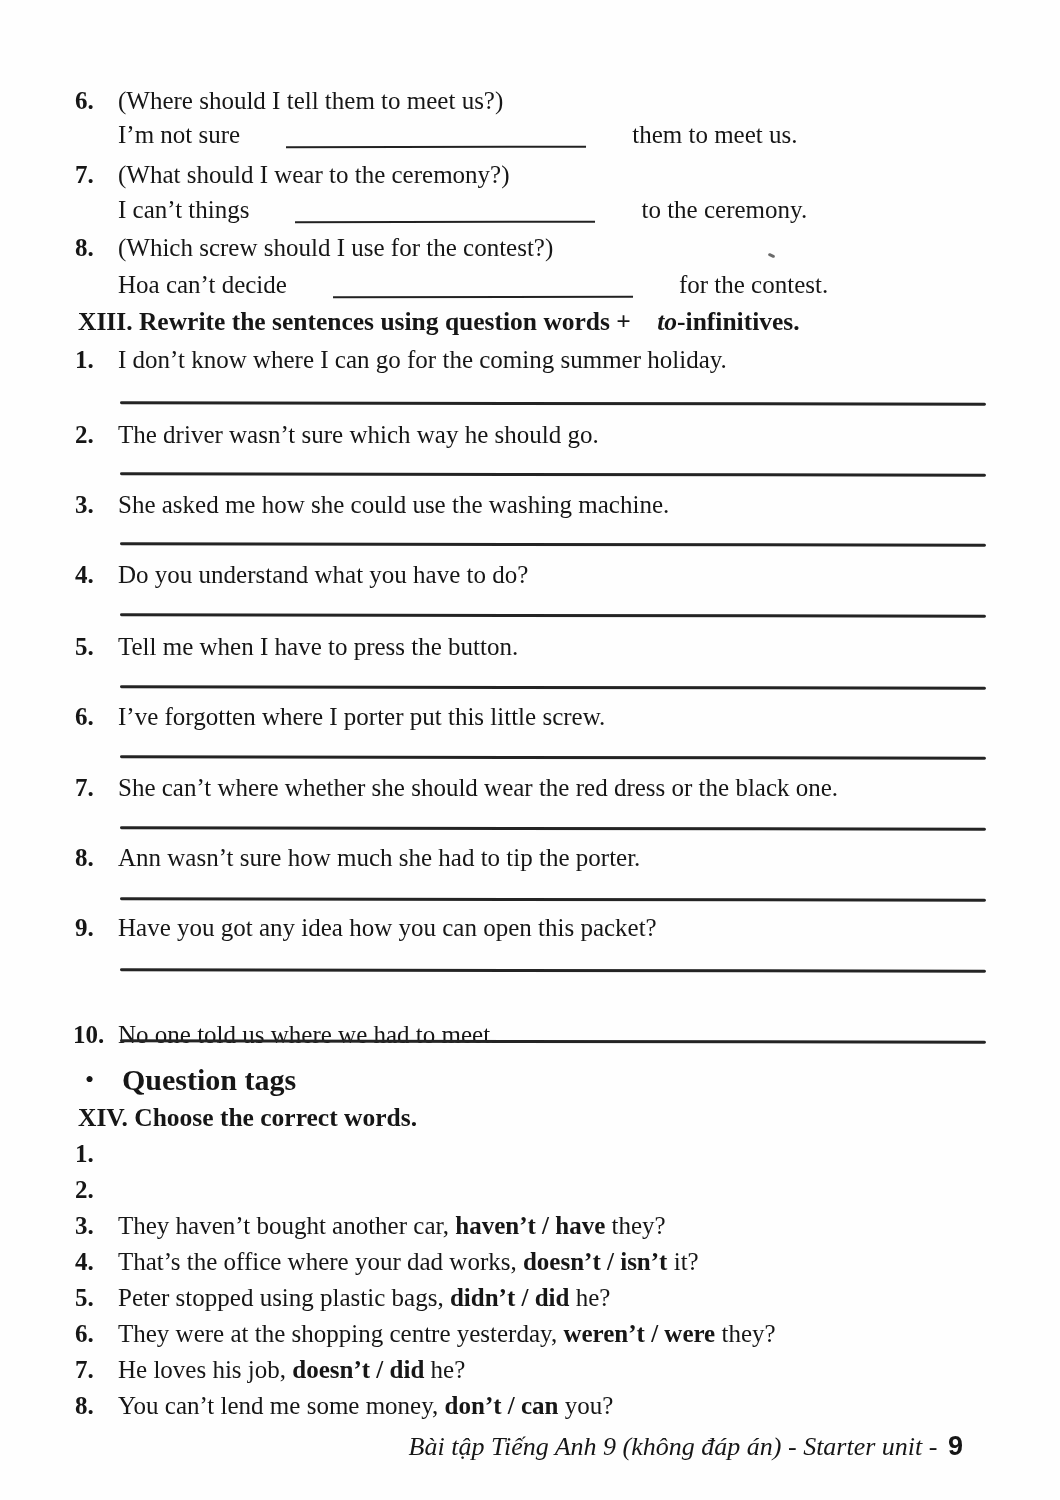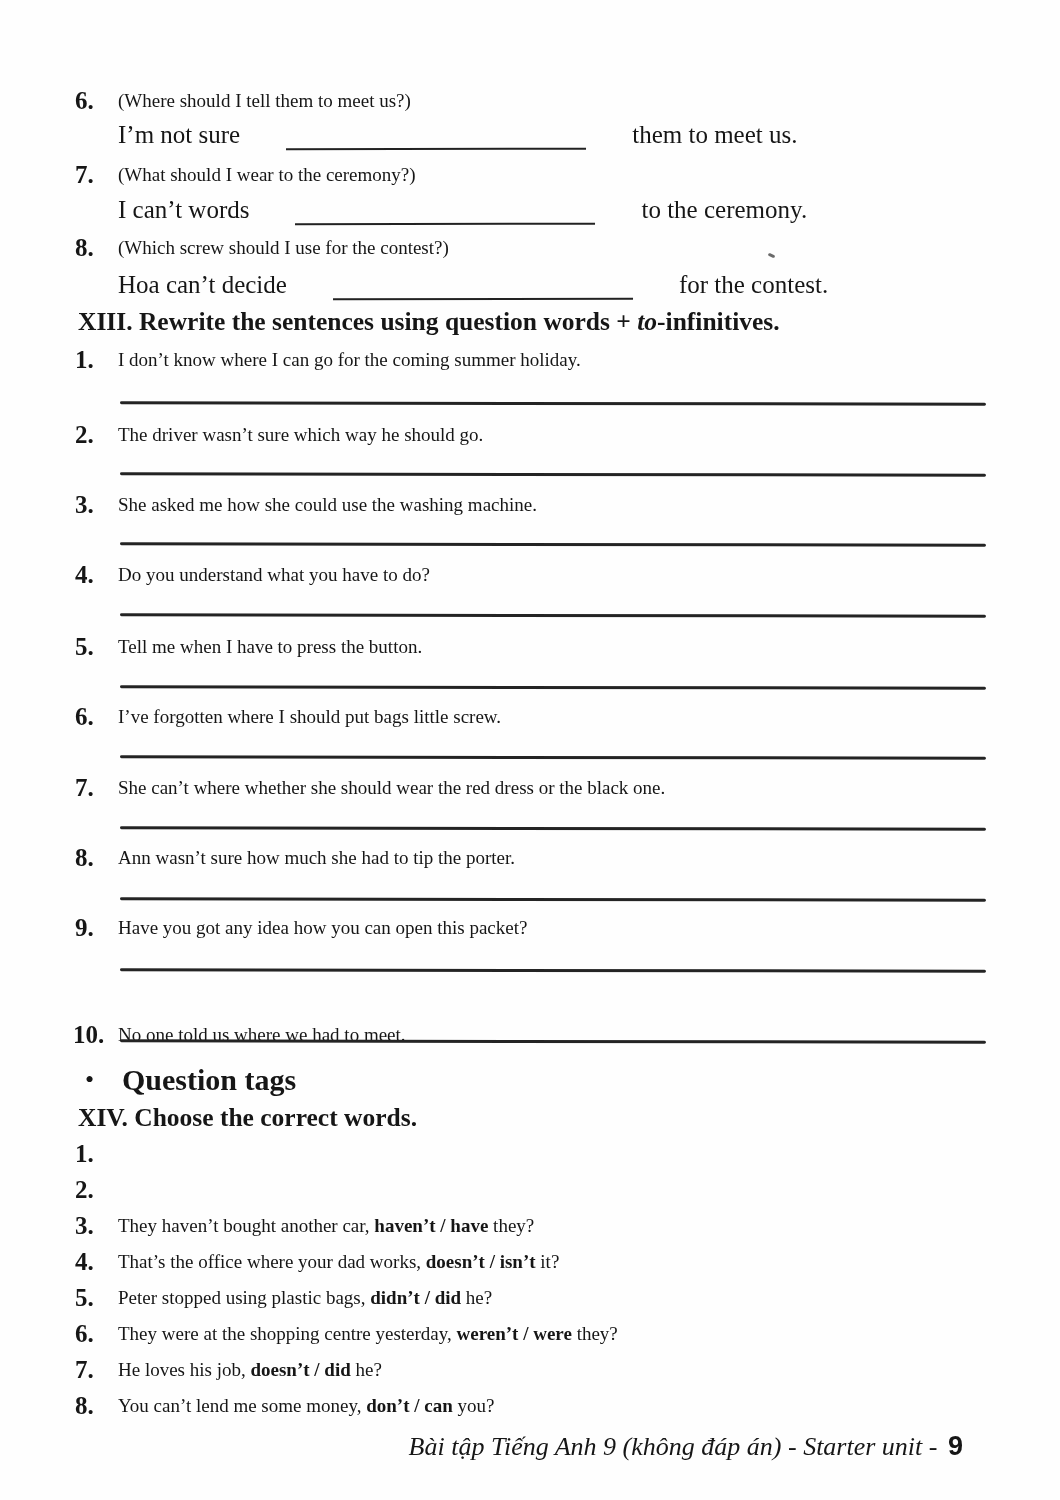--- a/index.html
+++ b/index.html
@@ -14,38 +14,38 @@
   .page { position: absolute; inset: 0; }
 
   .row { position: absolute; left: 0; width: 1060px; height: 34px; white-space: nowrap; }
   .num {
     position: absolute; left: 75px; top: 0;
     font-weight: bold; font-size: 25px; line-height: 30px;
   }
   .num-wide { left: 73px; }
   .txt {
     position: absolute; left: 118px; top: 0;
-    font-size: 19px; line-height: 30px;
-  }
-
-  
-  .answer-line { position: absolute; left: 118px; top: 0; display: flex; align-items: flex-end; font-size: 25px; line-height: 30px; gap: 36px; }
+    font-size: 25px; line-height: 30px;
+  }
+
+  
+  .answer-line { position: absolute; left: 118px; top: 0; display: flex; align-items: center; font-size: 25px; line-height: 30px; gap: 36px; }
   .blank {
     display: inline-block; width: 300px; height: 24px;
     border-bottom: 2.5px solid #222;
     margin: 0 10px;
     transform: rotate(-0.12deg);
   }
 
   
   .heading {
     position: absolute; left: 78px;
     font-weight: bold; font-size: 25.5px; line-height: 32px; white-space: nowrap;
   }
-  .heading .it { font-style: italic; }
+  .heading .it { font-style: italic; margin-left: 20px; }
 
   
   .rule {
     position: absolute; left: 120px; width: 866px; height: 2.6px;
     background: #242424; border-radius: 2px;
   }
   .rule:nth-of-type(odd)  { transform: rotate(-0.14deg); }
   .rule:nth-of-type(even) { transform: rotate(0.10deg); }
 
   
@@ -91,21 +91,21 @@
       <span>them to meet us.</span>
     </span>
   </div>
 
   <div class="row" style="top:160px">
     <span class="num">7.</span>
     <span class="txt">(What should I wear to the ceremony?)</span>
   </div>
   <div class="row" style="top:195px">
     <span class="answer-line">
-      <span>I can’t words</span>
+      <span>I can’t things</span>
       <span class="blank"></span>
       <span>to the ceremony.</span>
     </span>
   </div>
 
   <div class="row" style="top:233px">
     <span class="num">8.</span>
     <span class="txt">(Which screw should I use for the contest?)</span>
   </div>
   <div class="row" style="top:270px">
@@ -147,21 +147,21 @@
   <div class="rule" style="top:614px"></div>
 
   <div class="row" style="top:632px">
     <span class="num">5.</span>
     <span class="txt">Tell me when I have to press the button.</span>
   </div>
   <div class="rule" style="top:686px"></div>
 
   <div class="row" style="top:702px">
     <span class="num">6.</span>
-    <span class="txt">I’ve forgotten where I should put bags little screw.</span>
+    <span class="txt">I’ve forgotten where I porter put this little screw.</span>
   </div>
   <div class="rule" style="top:756px"></div>
 
   <div class="row" style="top:773px">
     <span class="num">7.</span>
     <span class="txt">She can’t where whether she should wear the red dress or the black one.</span>
   </div>
   <div class="rule" style="top:827px"></div>
 
   <div class="row" style="top:843px">

